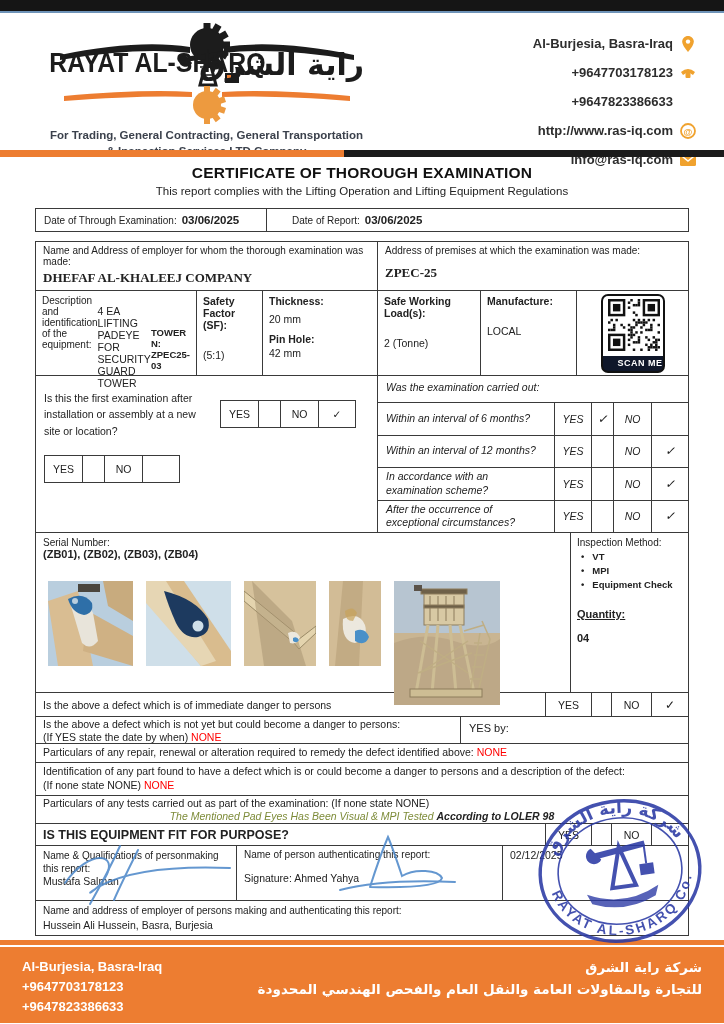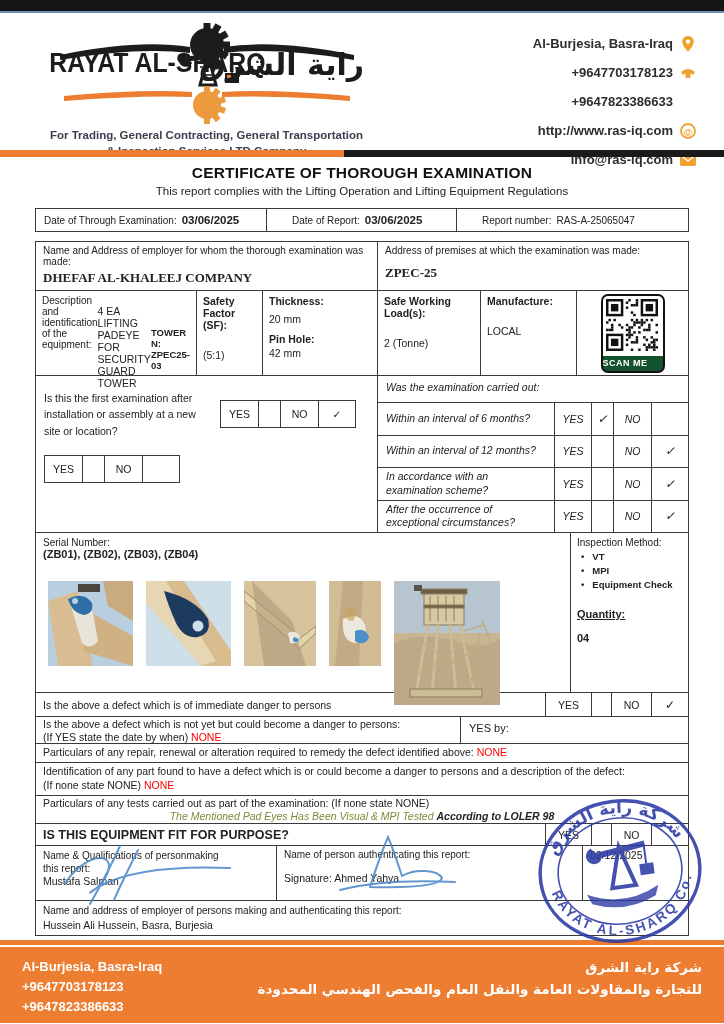--- a/index.html
+++ b/index.html
@@ -59,21 +59,21 @@
   .cB3 { width:115px; border-right:1px solid #3a3a3a; }
   .cB4 { width:103px; border-right:1px solid #3a3a3a; }
   .cB5 { width:96px;  border-right:1px solid #3a3a3a; }
   .cB6 { flex:1; display:flex; align-items:center; justify-content:center; }
   .desc-val { margin-top:10px; font-size:10.5px; }
   .tower-line { margin-top:auto; font-weight:bold; font-size:9.5px; }
   .kv b { display:block; }
   .kv .v { margin-top:6px; margin-bottom:8px; }
 
   
-  .qr-wrap { border:2.5px solid #111; border-radius:7px; background:#14532d; width:64px; text-align:left; overflow:hidden; }
+  .qr-wrap { border:2.5px solid #111; border-radius:7px; background:#0f172a; width:64px; text-align:right; overflow:hidden; }
   .qr-inner { background:#fff; padding:3px; }
   .qr-caption { color:#fff; font-size:9px; font-weight:bold; letter-spacing:.5px; padding:2px 0 3px; }
 
   
   .rowC { height:157px; }
   .cC-left { width:342px; border-right:1px solid #3a3a3a; padding:6px 8px; }
   .cC-right { flex:1; display:flex; flex-direction:column;font-style:italic; }
   .q-group { display:flex; align-items:center; gap:8px; }
   .q-text { width:168px; font-size:10.5px; line-height:1.55; }
   .ynbox { display:flex; border:1px solid #3a3a3a; height:28px; align-items:stretch; }
@@ -110,21 +110,21 @@
   .rowG { height:19px; padding:2px 7px; }
   .rowH { height:33px; padding:2px 7px; line-height:1.3; }
   .rowI { height:28px; padding:1px 7px; text-align:left; }
   .rowI .center-line { text-align:center; margin-top:1px;font-style:italic; }
   .red { color:#FF0000; }
   .olive { color:#7D8B38; }
   .rowJ { height:22px; }
   .rowJ .txt { font-size:12.5px; font-weight:bold; }
 
   
-  .rowS { height:55px;gap:40px; }
+  .rowS { height:55px; }
   .cS1 { width:200px; padding:3px 7px; line-height:1.3; }
   .cS2 { width:266px; border-left:1px solid #3a3a3a; padding:3px 7px; }
   .cS3 { flex:1; border-left:1px solid #3a3a3a; padding:3px 7px; line-height:1.3; }
   .rowT { height:35px; padding:3px 7px; line-height:1.4; }
 
   
   .footer-rule { height:5px; background:#ED7D31; margin-top:4px; }
   .footer { margin-top:2px; background:#ED7D31; color:#fff; height:76px; display:flex; justify-content:space-between; padding:10px 22px 0 22px; }
   .footer-left { font-weight:bold; font-size:13px; line-height:1.55; }
   .footer-right { text-align:right; font-weight:bold; font-size:13.5px; line-height:1.6; direction:rtl; font-family:"DejaVu Sans", sans-serif; }
@@ -247,24 +247,20 @@
   </div>
 
   <div class="date-row">
     <div class="date-cell dc1">
       <span class="lbl">Date of Through Examination:</span>
       <span class="val">03/06/2025</span>
     </div>
     <div class="date-cell dc2">
       <span class="lbl">Date of Report:</span>
       <span class="val">03/06/2025</span>
-    </div>
-    <div class="date-cell dc3">
-      <span class="lbl">Report number:</span>
-      <span class="lbl">RAS-A-25065047</span>
     </div>
   </div>
 
   <div class="main-table">
 
     <div class="tr rowA">
       <div class="cell cA1">
         <div class="lbl">Name and Address of employer for whom the thorough examination was made:</div>
         <div class="serifb">DHEFAF AL-KHALEEJ COMPANY</div>
       </div>

